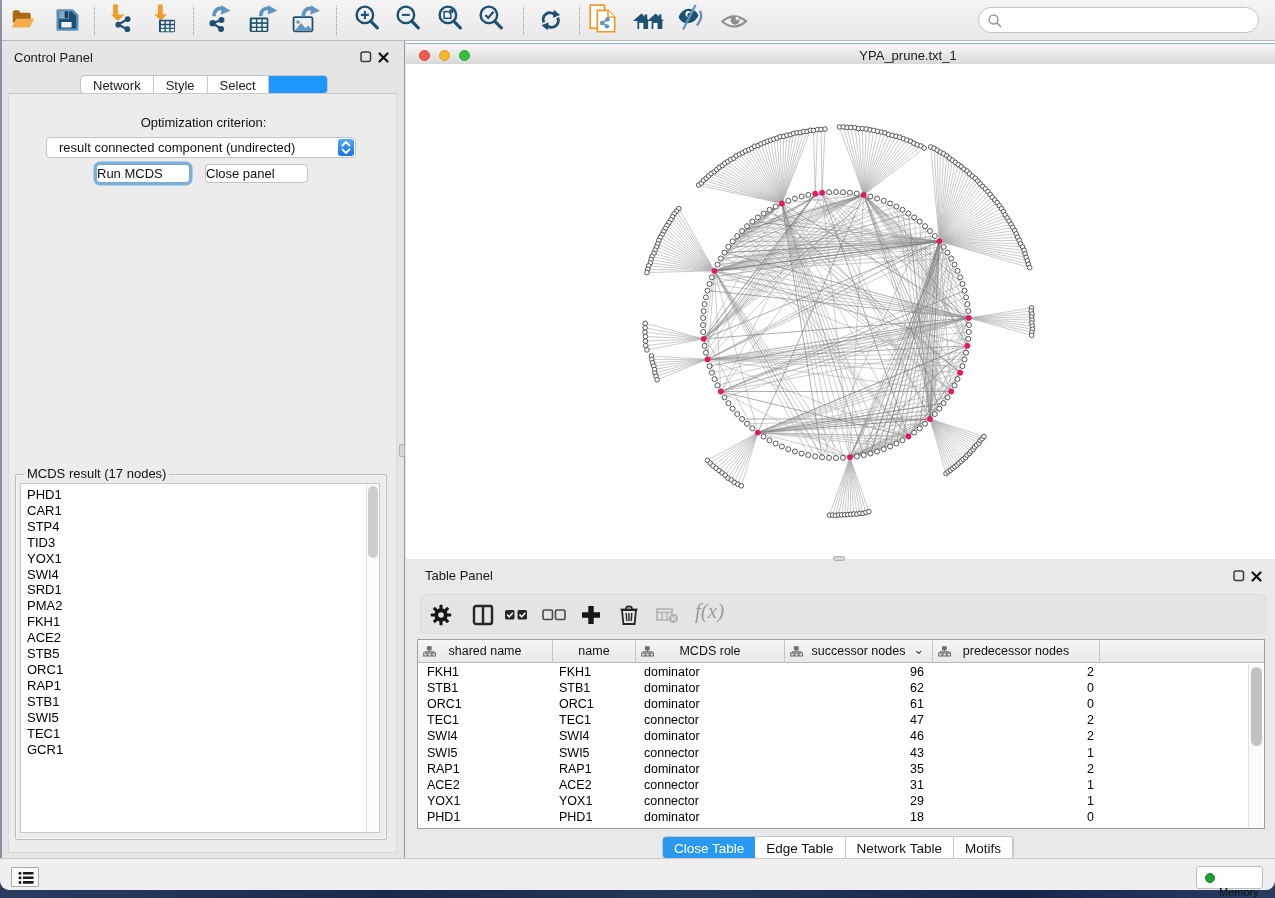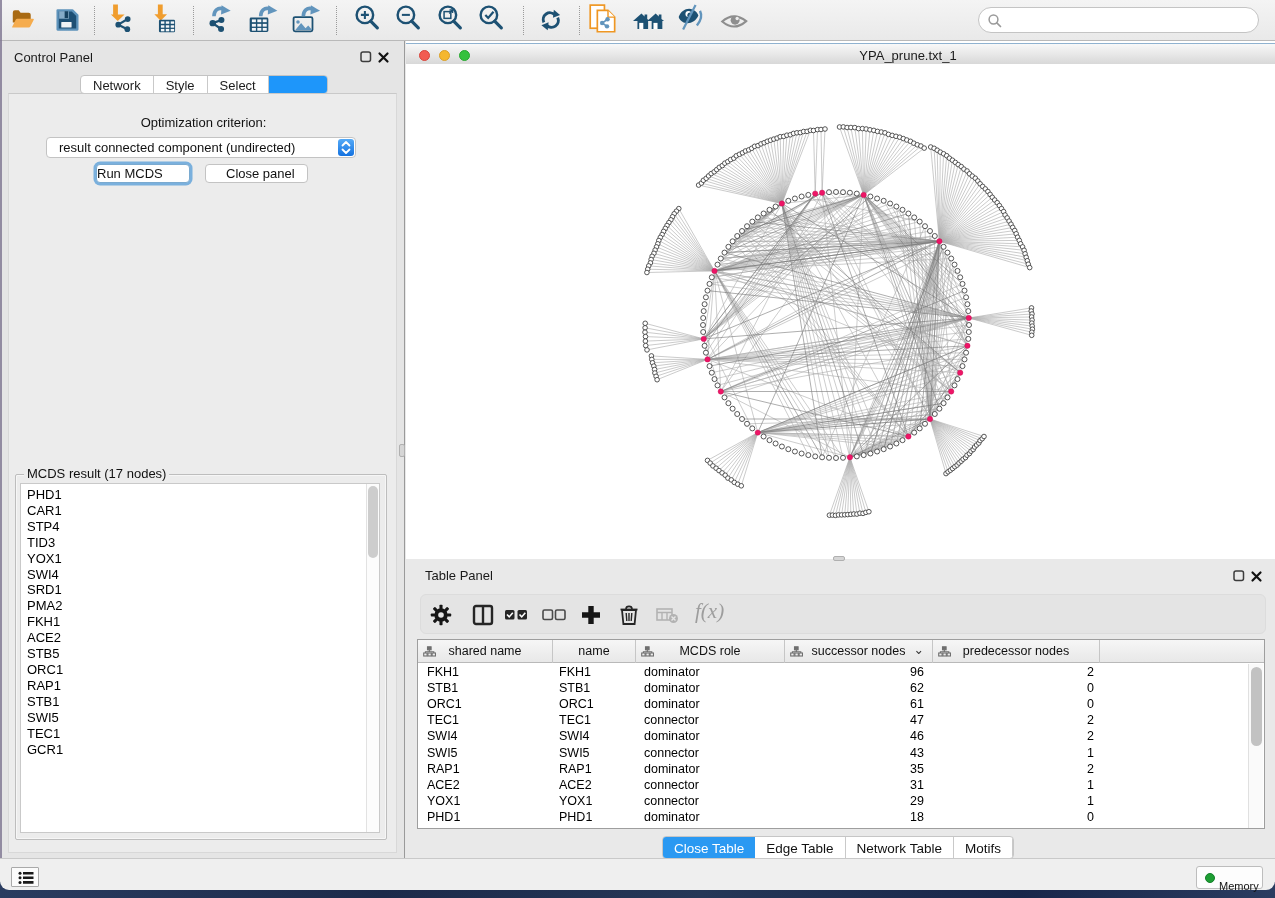--- a/index.html
+++ b/index.html
@@ -33,21 +33,21 @@
 #opt-label { position:absolute; left:0; width:389px; top:21px; text-align:center; font-size:13px; color:#111; }
 #dropdown { position:absolute; left:37px; top:43px; width:310px; height:21px; background:#fff;
   border:1px solid #c3c3c3; border-radius:4px; font-size:13px; color:#111; }
 #dropdown .txt { position:absolute; left:12px; top:2px; }
 #dropdown .btn { position:absolute; right:1px; top:1px; width:16px; height:17px;
   background:linear-gradient(#55aaf7,#1472e0); border-radius:3px; }
 #dropdown .btn svg { position:absolute; left:2px; top:1px; }
 .pbtn { position:absolute; top:70px; height:19px; background:#fff; border:1px solid #c3c3c3;
   border-radius:4px; font-size:13px; color:#111; text-align:left; line-height:17px; }
 #btn-run { left:87px; width:94px; box-shadow:0 0 0 2.5px rgba(110,170,220,0.9); border-color:#7aaad0; }
-#btn-close { left:196px; width:103px;padding-left:20px; }
+#btn-close { left:196px; width:103px; }
 #groupbox { position:absolute; left:6px; top:380px; width:372px; height:366px;
   border:1px solid #bdbdbd; border-radius:2px; box-shadow:inset 0 0 0 1px #f6f6f6; }
 #groupbox .legend { position:absolute; left:8px; top:-9px; background:#ececec; padding:0 3px;
   font-size:13px; color:#111; }
 #listbox { position:absolute; left:4px; top:8px; width:360px; height:350px; background:#fff;
   border:1px solid #c9c9c9; }
 #listbox .items { position:absolute; left:6px; top:3px; font-size:13px; line-height:15.9px; color:#000; }
 #listbox .sbtrack { position:absolute; right:0; top:0; width:13px; height:100%; background:#fcfcfc; border-left:1px solid #e2e2e2; }
 #listbox .sbthumb { position:absolute; right:1px; top:2px; width:10px; height:72px; background:#cdcdcd; border-radius:5px; }
 
@@ -86,21 +86,21 @@
 #tp-tabs .tab.sel { background:#2a99f2; color:#fff; border-right:none; }
 
 
 #statusbar { left:0; top:858px; width:1275px; height:32px; background:#efefef; border-top:1px solid #c9c9c9; border-radius:0 0 9px 9px; z-index:2; }
 #sb-list { position:absolute; left:11px; top:8px; width:28px; height:20px; background:#fbfbfb;
   border:1px solid #a9a9a9; border-radius:1px; }
 #sb-mem { position:absolute; left:1196px; top:7px; width:67px; height:23px; background:#fdfdfd;
   border:1px solid #bdbdbd; border-radius:3px; font-size:11px; color:#111; }
 #sb-mem .dot { position:absolute; left:8px; top:6px; width:10px; height:10px; border-radius:50%;
   background:#1e9e33; border:1px solid #13802a; }
-#sb-mem .t { position:absolute; left:22px; top:13px; }
+#sb-mem .t { position:absolute; left:22px; top:19px; }
 #footer { left:0; top:882px; width:1275px; height:16px; z-index:1;
   background:linear-gradient(90deg,#2a3c60,#1c2a4a 30%,#253757 55%,#18264a 80%,#2a3c60); }
 #leftedge { left:0; top:0; width:2px; height:890px; background:#7d7490; opacity:0.8; }
 </style>
 </head>
 <body>
 <div id="app">
 
   <div id="toolbar" class="abs">
       <div class="sep" style="left:94px"></div>

